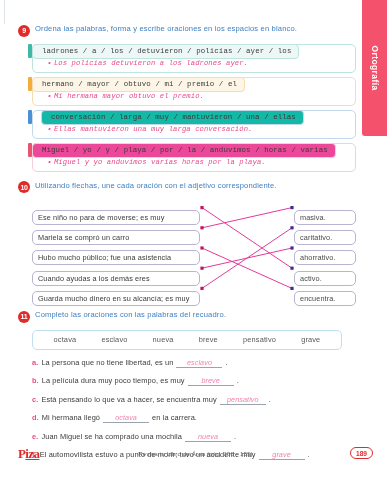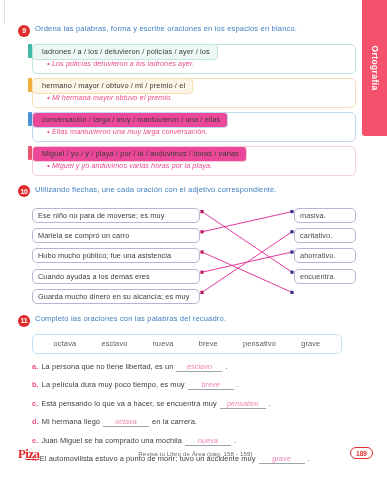--- a/index.html
+++ b/index.html
@@ -36,21 +36,21 @@
     display:flex; align-items:center; justify-content:center;
     margin-top:.5px; letter-spacing:-.3px;
   }
   .q-text { font-size:7.6px; color:#3f7fc1; letter-spacing:.15px; line-height:1.25; }
 
   
   .ex9 { margin-bottom:9px; }
   .scramble { position:relative; margin:0 0 4px 14px; }
   .scramble .outer {
     border:1px solid #d8d8e2; border-radius:5px;
-    padding:14px 8px 5px 10px; position:relative;
+    padding:14px 8px 5px 10px; position:relative;font-family:Liberation Mono, monospace;
   }
   .scramble .words {
     position:absolute; left:-1px; top:-1px;
     display:inline-flex; align-items:center;
     border:1px solid #d8d8e2; border-radius:4px;
     padding:2.5px 7px 2.5px 9px; font-size:7.4px; color:#3a3a3a;
     white-space:nowrap; letter-spacing:.1px;
   }
   .scramble .tag {
     position:absolute; left:-5px; top:-1px; width:4px; height:14px; border-radius:1px;
@@ -58,29 +58,29 @@
   .scramble .answer {
     font-size:7.2px; font-style:italic; letter-spacing:.1px;
     display:flex; align-items:baseline; gap:2px; padding-left:4px;
   }
   .scramble .answer .dot { font-size:8px; line-height:1; }
 
   .s1 .outer{ border-color:#bfe3dd; } .s1 .words{ border-color:#bfe3dd; background:#edf8f6; }
   .s1 .tag{ background:#3fb8a6; } .s1 .answer{ color:#ea4b8b; }
   .s2 .outer{ border-color:#f5ddb0; } .s2 .words{ border-color:#f5ddb0; background:#fdf6e7;text-align:center; }
   .s2 .tag{ background:#f2ae3c; } .s2 .answer{ color:#ea4b8b; }
-  .s3 .outer{ border-color:#c3d8ef; } .s3 .words{ border-color:#c3d8ef; background:#ec4899; }
+  .s3 .outer{ border-color:#c3d8ef; } .s3 .words{ border-color:#c3d8ef; background:#14b8a6;margin-left:9px; }
   .s3 .tag{ background:#4b8fd4; } .s3 .answer{ color:#ea4b8b; }
   .s4 .outer{ border-color:#f7cdd6; } .s4 .words{ border-color:#f7cdd6; background:#ec4899; }
   .s4 .tag{ background:#e8536f; } .s4 .answer{ color:#ea4b8b; }
 
   
   .ex10 { margin-bottom:10px; }
   .match { position:relative; height:100px; margin-left:14px; }
-  .match .col { position:absolute; top:4px; }
+  .match .col { position:absolute; top:10px; }
   .match .colL { left:0; width:168px; }
   .match .colR { right:0; width:62px; }
   .mbox {
     border:1px solid #b9b4cf; border-radius:5px; background:#fff;
     height:15px; display:flex; align-items:center;
     font-size:7.3px; color:#3a3a3a; padding:0 5px; letter-spacing:.1px;
     margin-bottom:5.2px;
   }
   .colR .mbox { color:#4a4a4a; }
   .match svg { position:absolute; left:0; top:0; overflow:visible; }
@@ -196,20 +196,21 @@
           <div class="mbox">Ese niño no para de moverse; es muy</div>
           <div class="mbox">Mariela se compró un carro</div>
           <div class="mbox">Hubo mucho público; fue una asistencia</div>
           <div class="mbox">Cuando ayudas a los demás eres</div>
           <div class="mbox">Guarda mucho dinero en su alcancía; es muy</div>
         </div>
         <div class="col colR">
           <div class="mbox">masiva.</div>
           <div class="mbox">caritativo.</div>
           <div class="mbox">ahorrativo.</div>
+          <div class="mbox">activo.</div>
           <div class="mbox">encuentra.</div>
         </div>
         <svg id="match-svg" width="324" height="100">
             <line x1="170" y1="7.6" x2="260" y2="68.19999999999999" stroke="#e5399c" stroke-width="1"></line>
             <rect x="168.4" y="6" width="3.2" height="3.2" fill="#c1165f"></rect>
             <rect x="258.4" y="66.6" width="3.2" height="3.2" fill="#3b2f8f"></rect>
             <line x1="170" y1="27.799999999999997" x2="260" y2="7.6" stroke="#e5399c" stroke-width="1"></line>
             <rect x="168.4" y="26.199999999999996" width="3.2" height="3.2" fill="#c1165f"></rect>
             <rect x="258.4" y="6" width="3.2" height="3.2" fill="#3b2f8f"></rect>
             <line x1="170" y1="48" x2="260" y2="88.39999999999999" stroke="#e5399c" stroke-width="1"></line>

